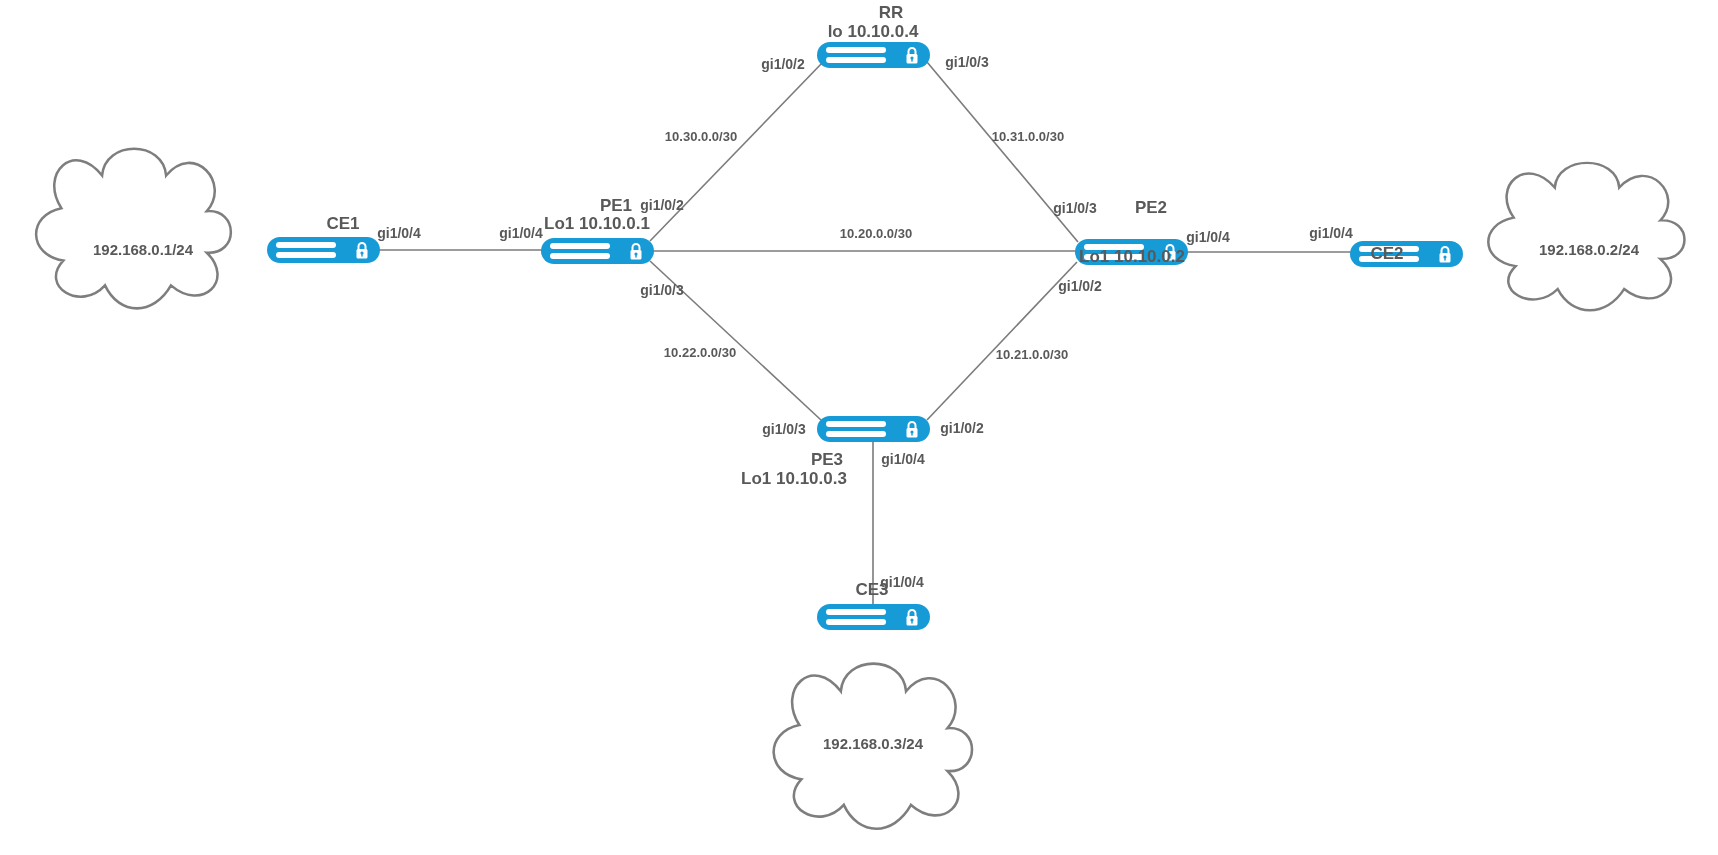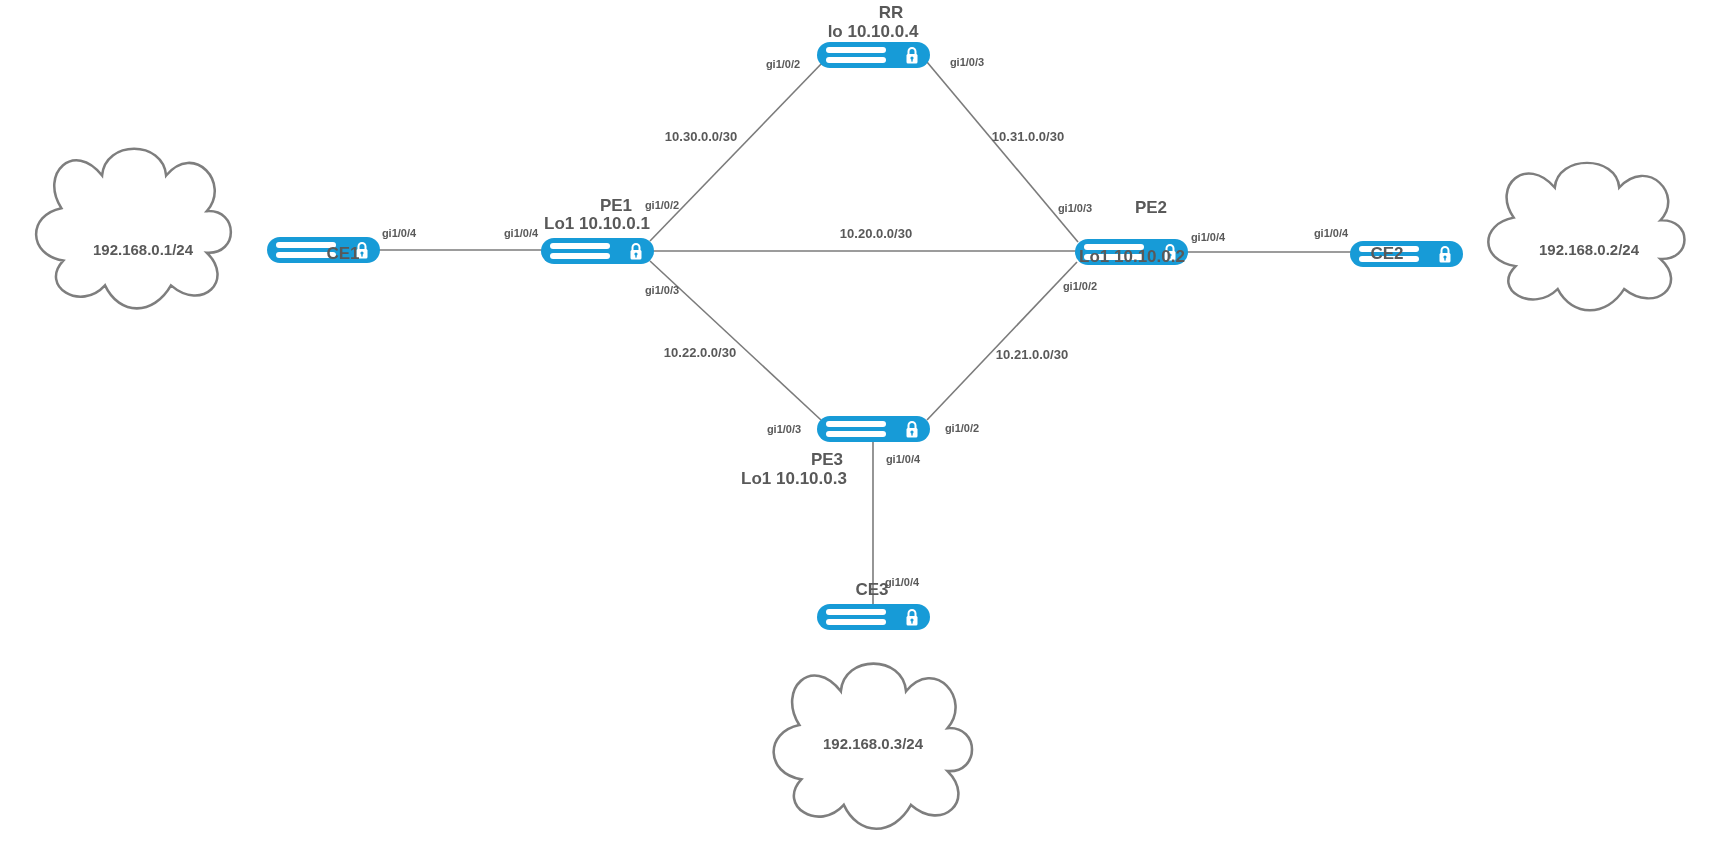--- a/index.html
+++ b/index.html
@@ -7,21 +7,21 @@
     position:relative; width:1718px; height:855px; background:#ffffff;
     font-family:"Liberation Sans", sans-serif; overflow:hidden;
   }
   .layer { position:absolute; left:0; top:0; }
   .lbl {
     position:absolute; transform:translate(-50%,-50%);
     color:#595959; font-weight:bold; white-space:nowrap; line-height:1.15;
   }
   .node-name    { font-size:17px;padding-left:36px; }
   .node-loopback{ font-size:17px; }
-  .if-lbl       { font-size:11px; }
+  .if-lbl       { font-size:14px; }
   .net-lbl      { font-size:13px; }
   .cloud-lbl    { font-size:15px; }
   .router {
     position:absolute; width:113px; height:26px;
     background:#179BD7; border-radius:13px;
     display:flex; align-items:center; box-sizing:border-box;
   }
   .bars { display:flex; flex-direction:column; gap:4px; margin-left:9px; }
   .bar  { width:60px; height:6px; background:#fff; border-radius:3px; }
   .lock { margin-left:auto; margin-right:10px; display:block; }
@@ -148,21 +148,21 @@
   </div>
 
   <div class="lbl node-name" style="left:873px; top:13px;">RR</div>
   <div class="lbl node-loopback" style="left:873px; top:32px;">lo 10.10.0.4</div>
   <div class="lbl node-name" style="left:598px; top:206px;text-align:center;">PE1</div>
   <div class="lbl node-loopback" style="left:597px; top:224px;">Lo1 10.10.0.1</div>
   <div class="lbl node-name" style="left:1133px; top:208px;text-align:right;">PE2</div>
   <div class="lbl node-loopback" style="left:1132px; top:225px;margin-top:32px;">Lo1 10.10.0.2</div>
   <div class="lbl node-name" style="left:793px; top:460px;margin-left:16px;">PE3</div>
   <div class="lbl node-loopback" style="left:794px; top:479px;">Lo1 10.10.0.3</div>
-  <div class="lbl node-name" style="left:325px; top:224px;margin-top:30px;">CE1</div>
+  <div class="lbl node-name" style="left:325px; top:224px;">CE1</div>
   <div class="lbl node-name" style="left:1369px; top:224px;margin-top:30px;">CE2</div>
   <div class="lbl node-name" style="left:854px; top:590px;">CE3</div>
 
   <div class="lbl net-lbl" style="left:701px;  top:137px;">10.30.0.0/30</div>
   <div class="lbl net-lbl" style="left:1028px; top:137px;">10.31.0.0/30</div>
   <div class="lbl net-lbl" style="left:876px;  top:234px;">10.20.0.0/30</div>
   <div class="lbl net-lbl" style="left:700px;  top:353px;">10.22.0.0/30</div>
   <div class="lbl net-lbl" style="left:1032px; top:355px;">10.21.0.0/30</div>
 
   <div class="lbl if-lbl" style="left:399px;  top:233px;">gi1/0/4</div>

